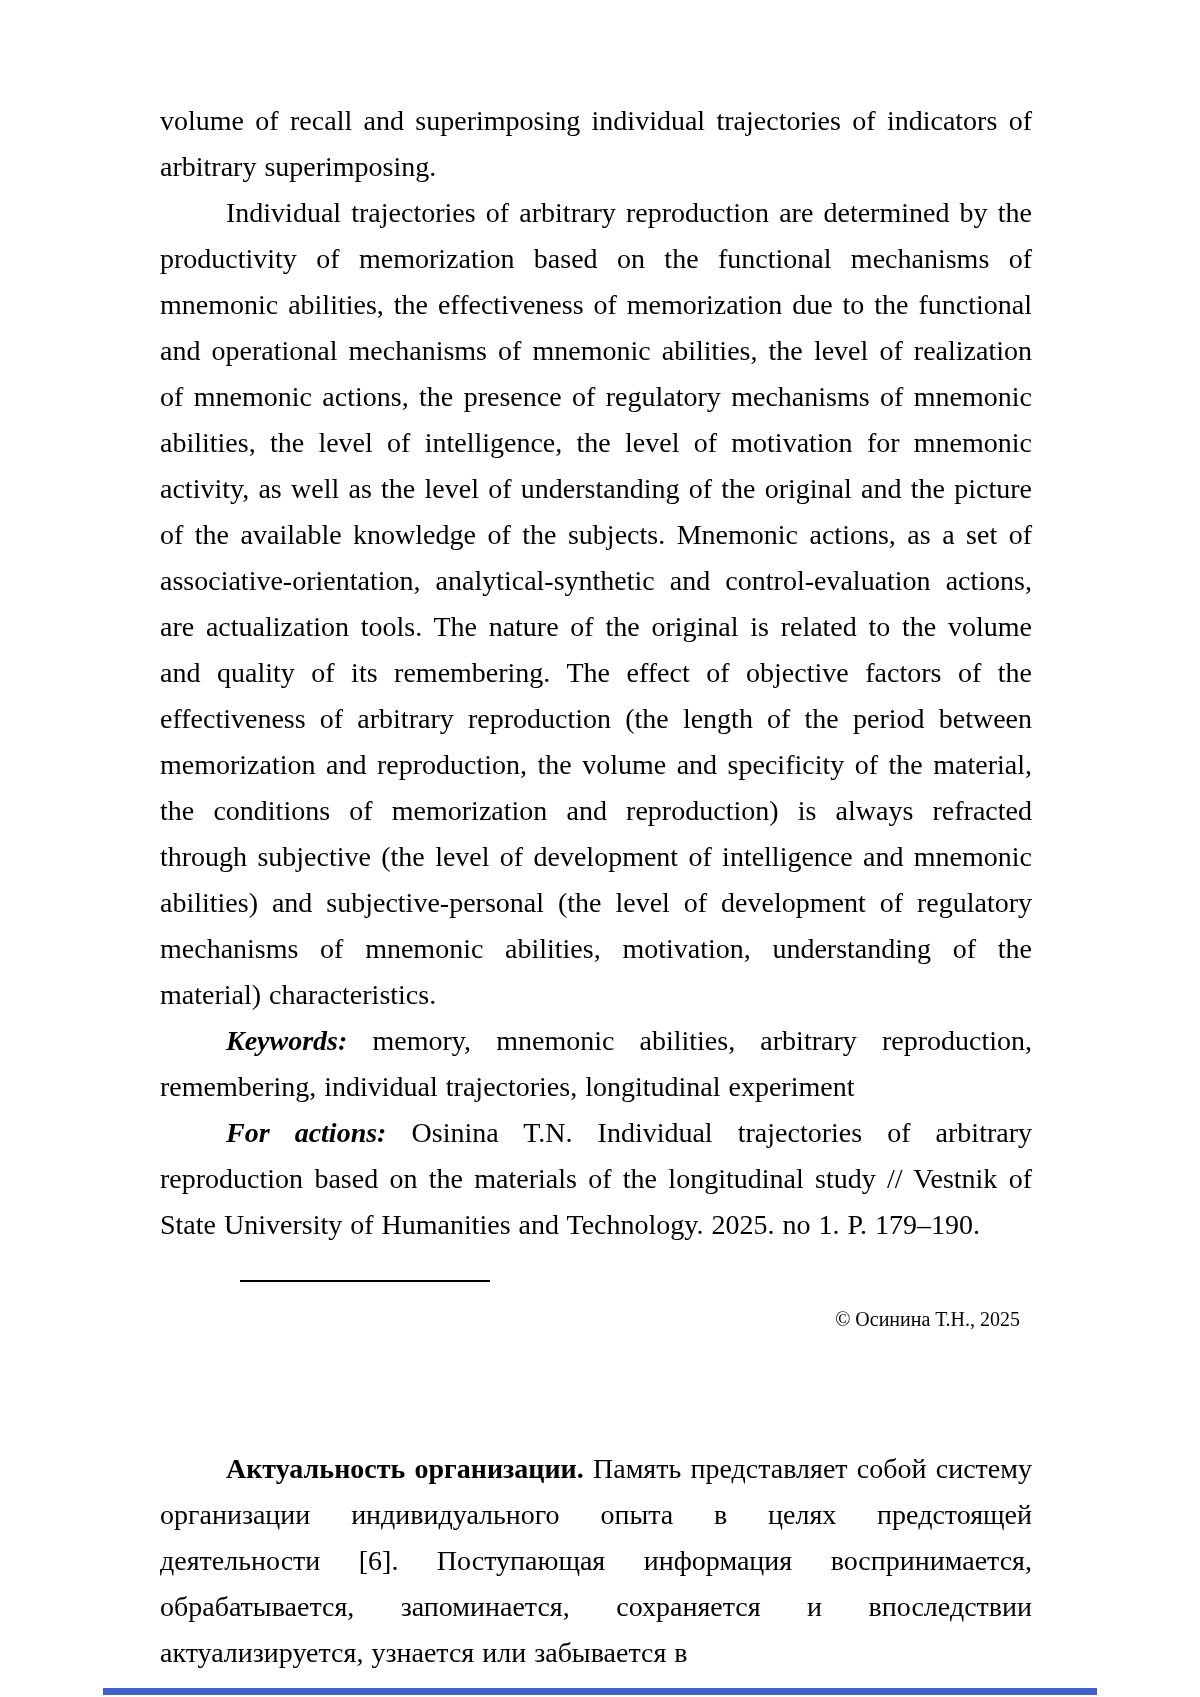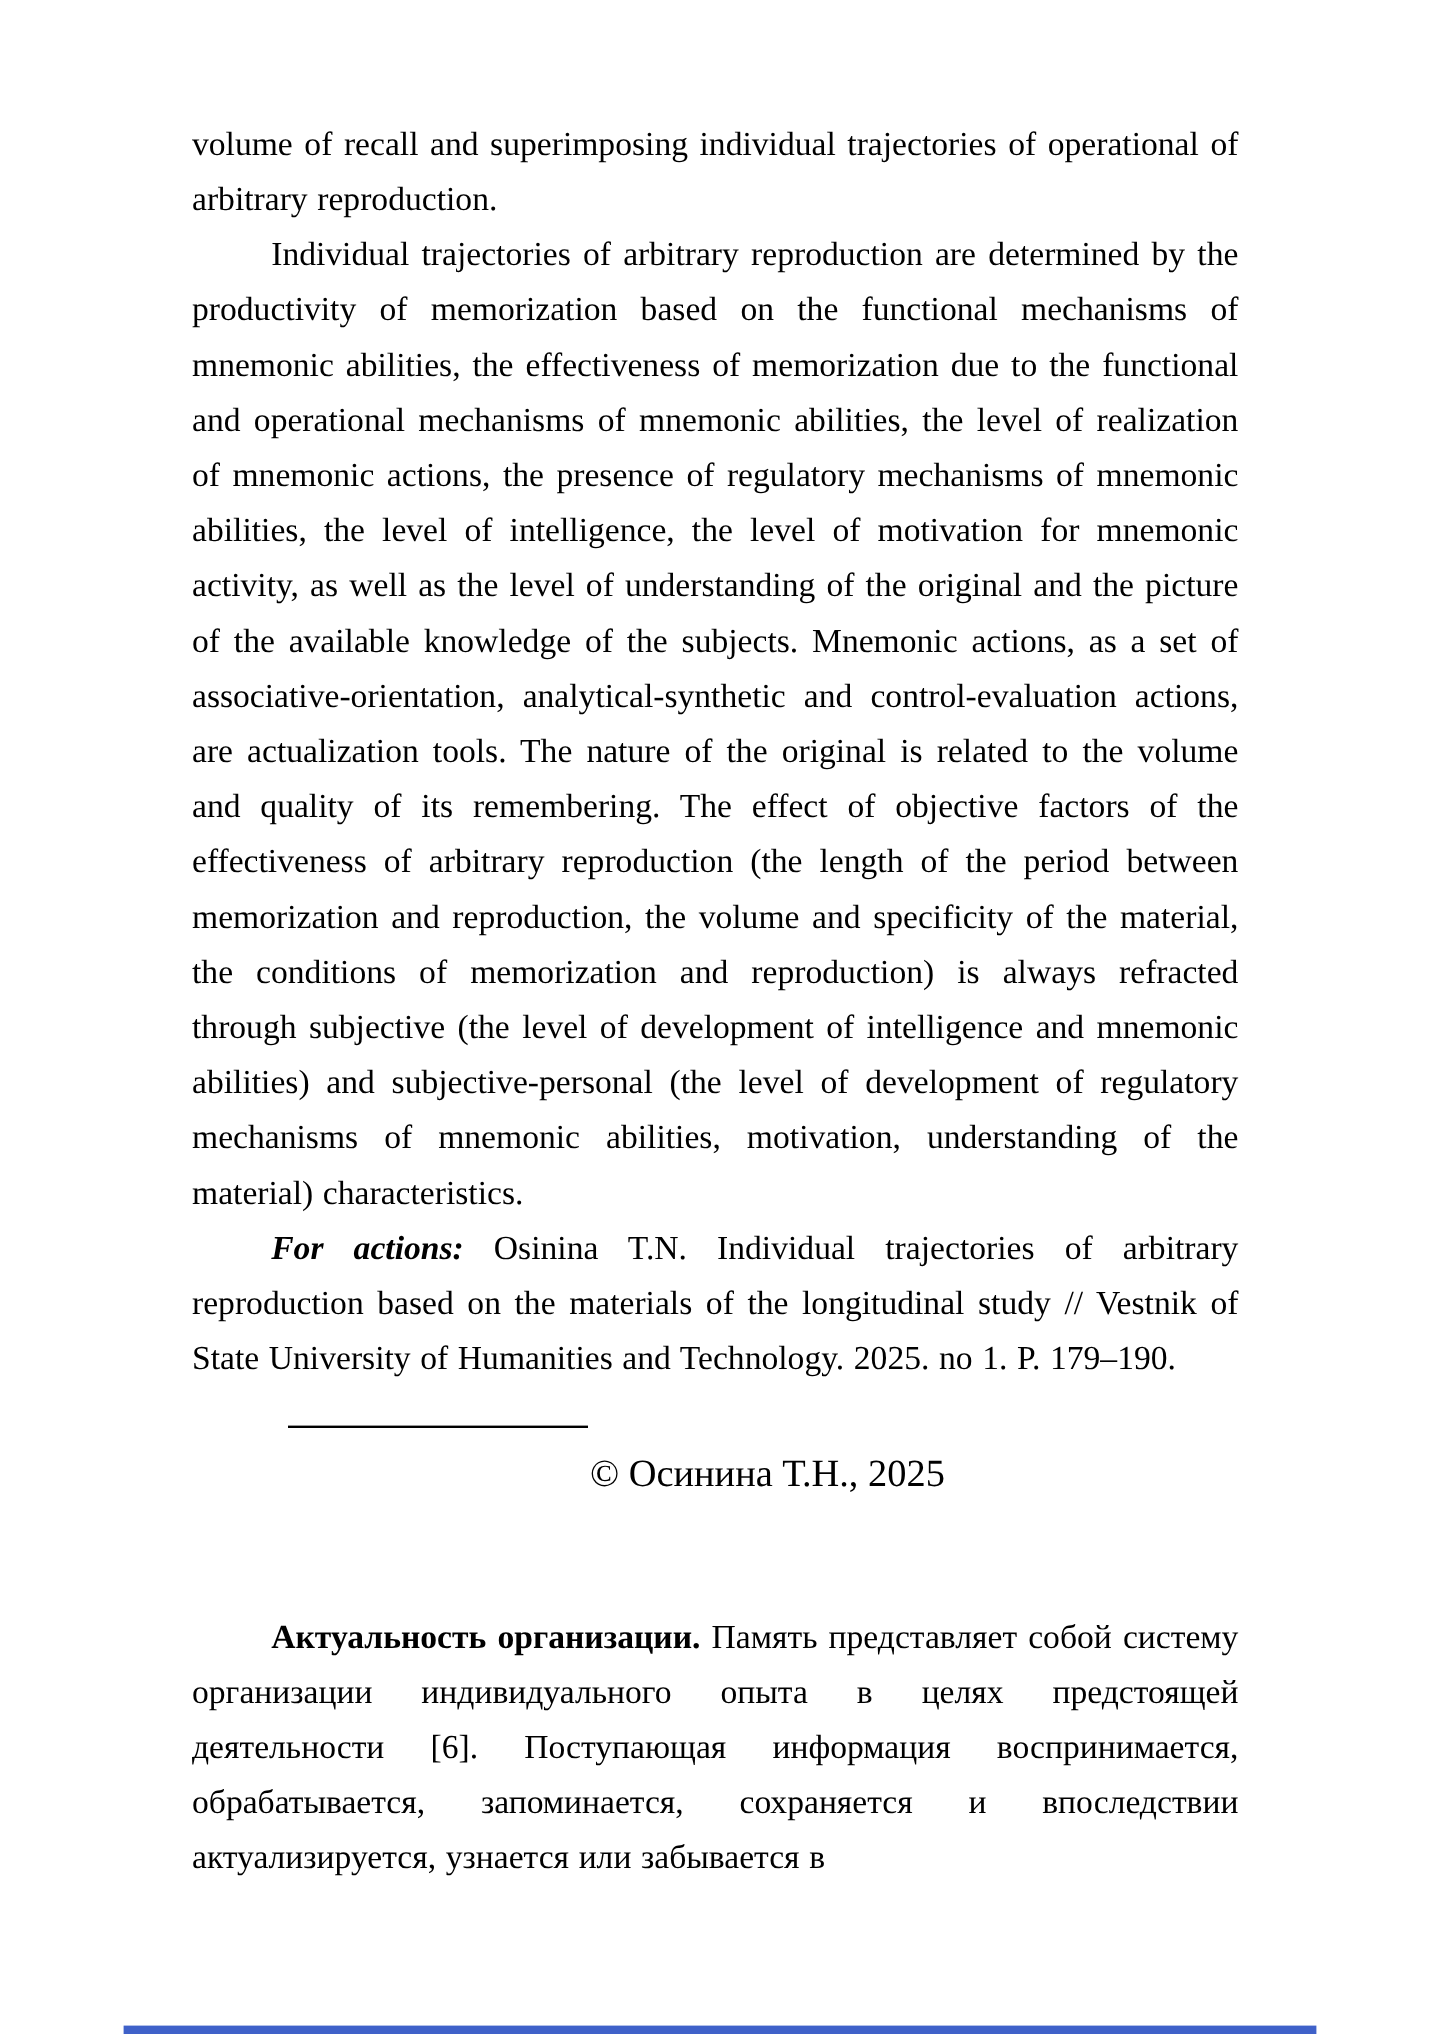--- a/index.html
+++ b/index.html
@@ -34,48 +34,51 @@
   }
   .bold { font-weight: bold; }
   .bolditalic { font-weight: bold; font-style: italic; }
   .footnote-divider {
     width: 250px;
     height: 0;
     border-top: 2px solid #000000;
     margin: 32px 0 14px 80px;
   }
   .copyright {
-    margin: 0;
-    font-size: 32px;
+    margin: 12px;
+    font-size: 20px;
     line-height: 46px;
-    text-align: center;
+    text-align: right;
     text-indent: 87px;
   }
   .spacer-block {
     height: 92px;
   }
   .bottom-bar {
     position: absolute;
     left: 103px;
     bottom: 2px;
     width: 994px;
     height: 7px;
     background: #3f61c9;
   }
 </style>
 </head>
 <body>
 
 <div class="page">
   <div class="content">
 
-    <p class="para">volume of recall and superimposing individual trajectories of operational of arbitrary reproduction.</p>
+    <p class="para">volume of recall and superimposing individual trajectories of indicators of arbitrary superimposing.</p>
 
     <p class="para indent">Individual trajectories of arbitrary reproduction are determined by the productivity of memorization based on the functional mechanisms of mnemonic abilities, the effectiveness of memorization due to the functional and operational mechanisms of mnemonic abilities, the level of realization of mnemonic actions, the presence of regulatory mechanisms of mnemonic abilities, the level of intelligence, the level of motivation for mnemonic activity, as well as the level of understanding of the original and the picture of the available knowledge of the subjects. Mnemonic actions, as a set of associative-orientation, analytical-synthetic and control-evaluation actions, are actualization tools. The nature of the original is related to the volume and quality of its remembering. The effect of objective factors of the effectiveness of arbitrary reproduction (the length of the period between memorization and reproduction, the volume and specificity of the material, the conditions of memorization and reproduction) is always refracted through subjective (the level of development of intelligence and mnemonic abilities) and subjective-personal (the level of development of regulatory mechanisms of mnemonic abilities, motivation, understanding of the material) characteristics.</p>
 
+    <p class="para indent">
+      <span class="bolditalic">Keywords:</span><span> memory, mnemonic abilities, arbitrary reproduction, remembering, individual trajectories, longitudinal experiment</span>
+    </p>
 
     <p class="para indent">
       <span class="bolditalic">For actions:</span><span> Osinina T.N. Individual trajectories of arbitrary reproduction based on the materials of the longitudinal study // Vestnik of State University of Humanities and Technology. 2025. no 1. P. 179–190.</span>
     </p>
 
     <div class="footnote-divider"></div>
 
     <p class="copyright">© Осинина Т.Н., 2025</p>
 
     <div class="spacer-block"></div>

